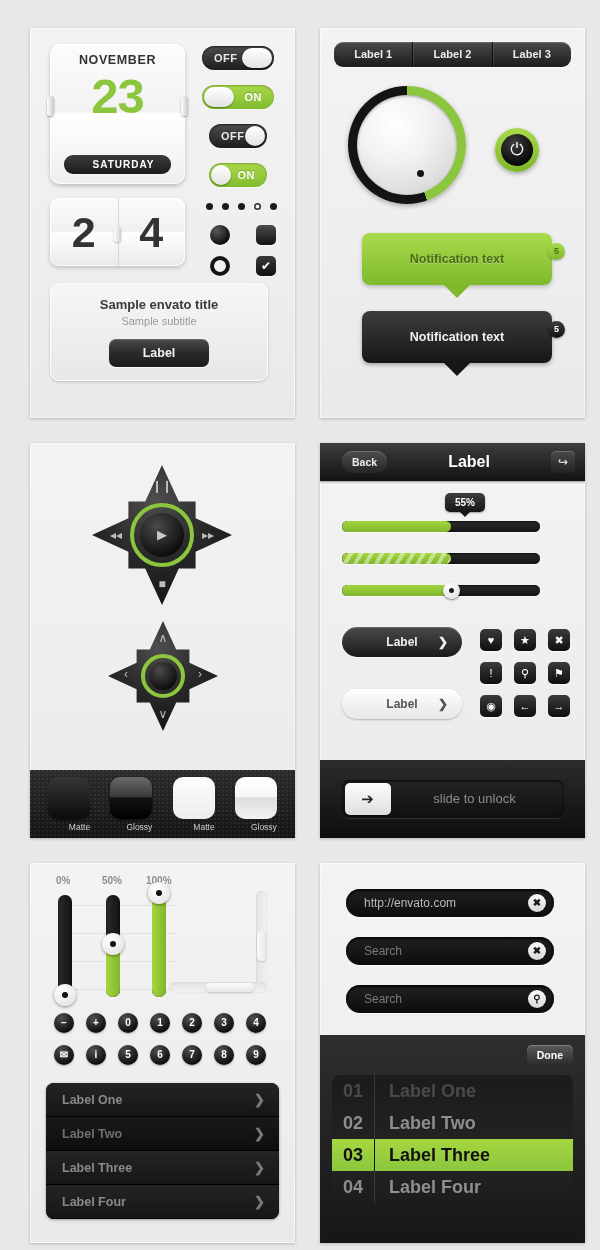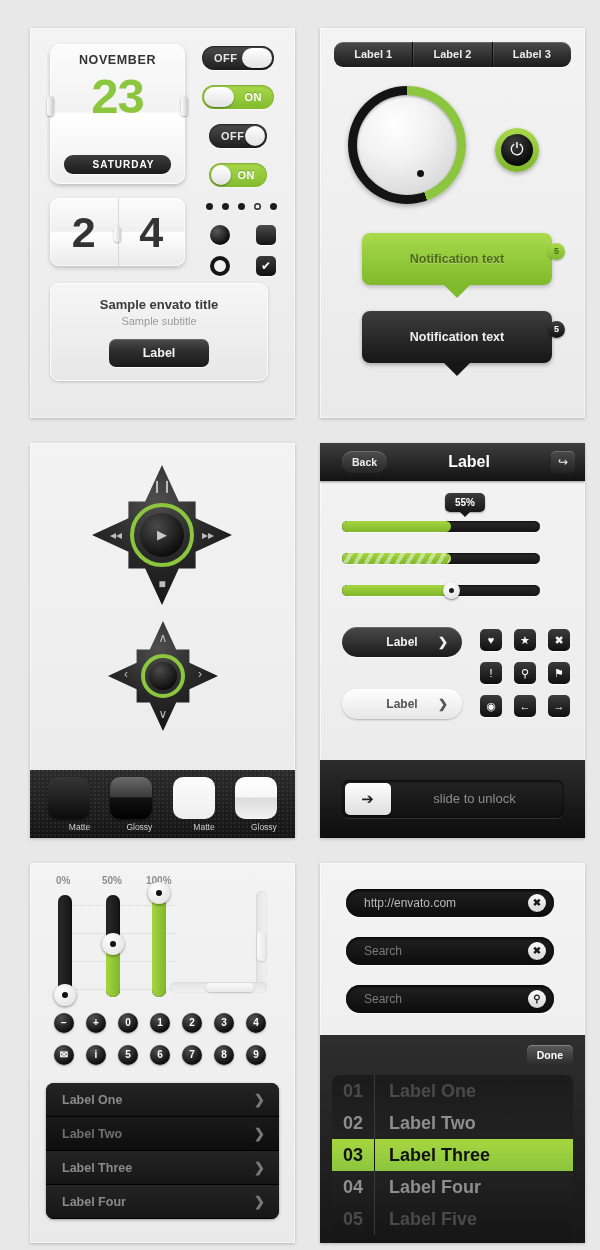--- a/index.html
+++ b/index.html
@@ -535,21 +535,17 @@
           <span class="t">Label Two</span>
         </div>
         <div class="row act">
           <span class="n">03</span>
           <span class="t">Label Three</span>
         </div>
         <div class="row">
           <span class="n">04</span>
           <span class="t">Label Four</span>
         </div>
-        <div class="row dim">
-          <span class="n">05</span>
-          <span class="t">Label Five</span>
-        </div>
       </div>
     </div>
   </div>
 
 </div>
 
 </body></html>

